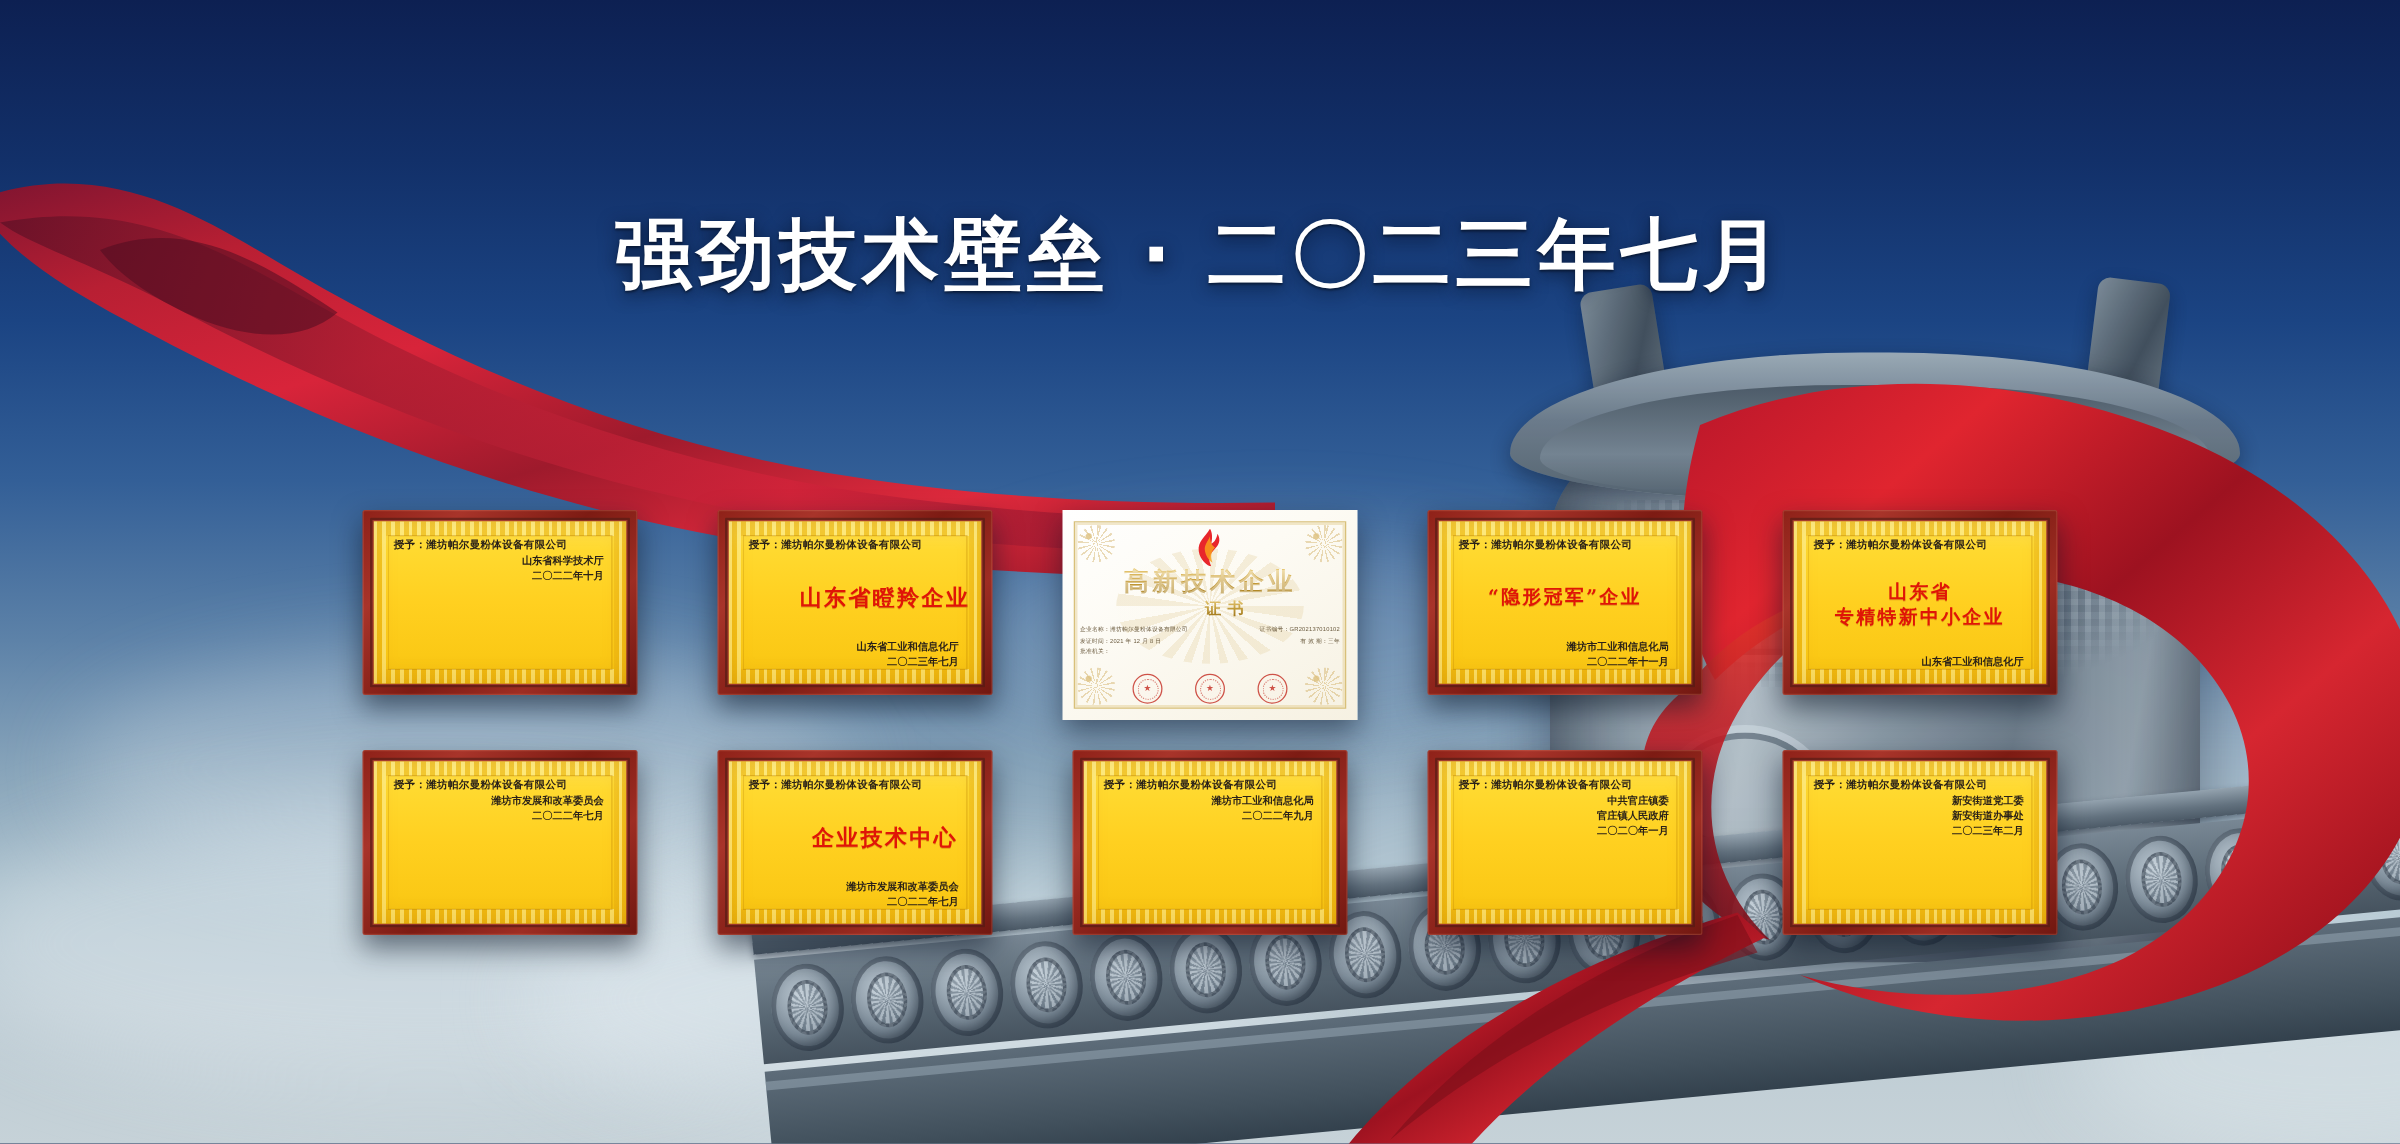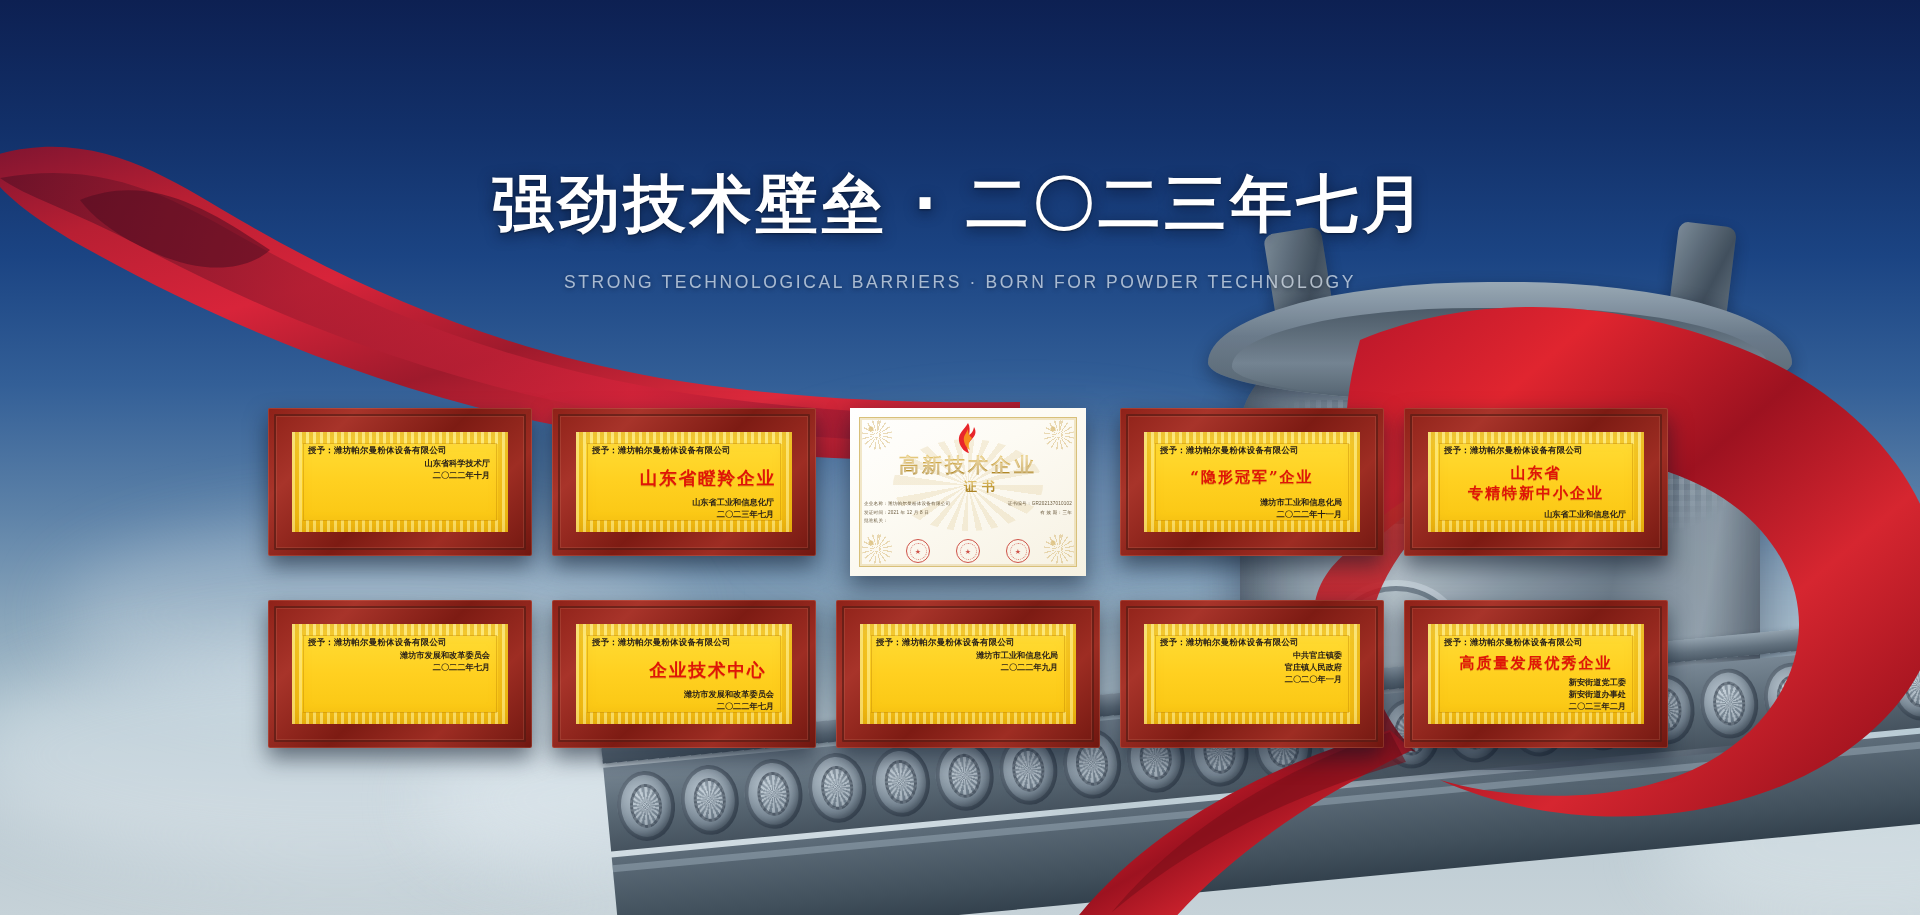--- a/index.html
+++ b/index.html
@@ -118,23 +118,23 @@
     color:rgba(225,234,244,.72);font-size:17.5px;letter-spacing:2.6px;
     font-family:"Liberation Sans",sans-serif;white-space:nowrap;
     text-shadow:0 1px 4px rgba(8,20,45,.5);
   }
   
   .grid{position:absolute;left:258px;top:408px;width:1420px;}
   .row{display:flex;gap:0;}
   .cell{width:284px;display:flex;justify-content:center;}
   .row.r2{margin-top:24px;}
   .plaque{
-    width:264px;height:148px;position:relative;box-sizing:border-box;
+    width:220px;height:148px;position:relative;box-sizing:border-box;
     background:linear-gradient(135deg,#8e2118 0%,#a8342a 22%,#7d1b13 50%,#9e2d23 74%,#701710 100%);
-    padding:24px;border-radius:2px;
+    padding:9px;border-radius:2px;
     box-shadow:0 10px 22px rgba(8,18,35,.55), inset 0 0 0 1px rgba(255,180,150,.18);
   }
   .plaque .inner-bevel{
     position:absolute;inset:6px;border-radius:1px;
     box-shadow:inset 0 0 0 2px rgba(60,10,6,.55), inset 0 0 0 3px rgba(220,150,120,.18);
     pointer-events:none;
   }
   .panel{
     position:relative;width:100%;height:100%;box-sizing:border-box;
     background:
@@ -357,21 +357,20 @@
              C470,506 580,500 648,462 C730,416 760,334 724,264
              C686,190 590,150 492,160 C420,168 356,200 312,244
              C276,182 282,104 300,40 Z" fill="url(#gr1)"></path>
     <path d="M290,250 C330,196 400,166 476,160 C400,186 348,230 322,286
              C296,344 310,408 356,452 C300,436 258,382 254,322 C252,292 266,268 290,250 Z" fill="url(#gr2)" opacity=".9"></path>
     <path d="M352,450 C250,500 160,560 96,640 L0,640 C70,540 190,470 330,430 Z" fill="url(#gr1)"></path>
     <path d="M330,432 C220,470 120,530 52,612 C140,538 240,492 346,462 Z" fill="#7c0f19" opacity=".6"></path>
   </svg>
 
   <div class="headline">强劲技术壁垒 · 二〇二三年七月</div>
-  <div class="subhead">STRONG TECHNOLOGICAL BARRIERS · BORN FOR POWDER TECHNOLOGY</div>
 
   <div class="grid">
     <div class="row r1">
         <div class="cell">
           <div class="plaque">
             <div class="panel">
               <div class="pcontent">
                 <div class="award-to">授予：潍坊帕尔曼粉体设备有限公司</div>
                 <div class="issuer">
                   <div>山东省科学技术厅</div>
@@ -525,23 +524,20 @@
               </div>
             </div>
             <div class="inner-bevel"></div>
           </div>
         </div>
         <div class="cell">
           <div class="plaque">
             <div class="panel">
               <div class="pcontent">
                 <div class="award-to">授予：潍坊帕尔曼粉体设备有限公司</div>
-                <div class="title-block">
-                  <div class="ptitle med">高质量发展优秀企业</div>
-                </div>
                 <div class="issuer">
                   <div>新安街道党工委</div>
                   <div>新安街道办事处</div>
                   <div>二〇二三年二月</div>
                 </div>
               </div>
             </div>
             <div class="inner-bevel"></div>
           </div>
         </div>

